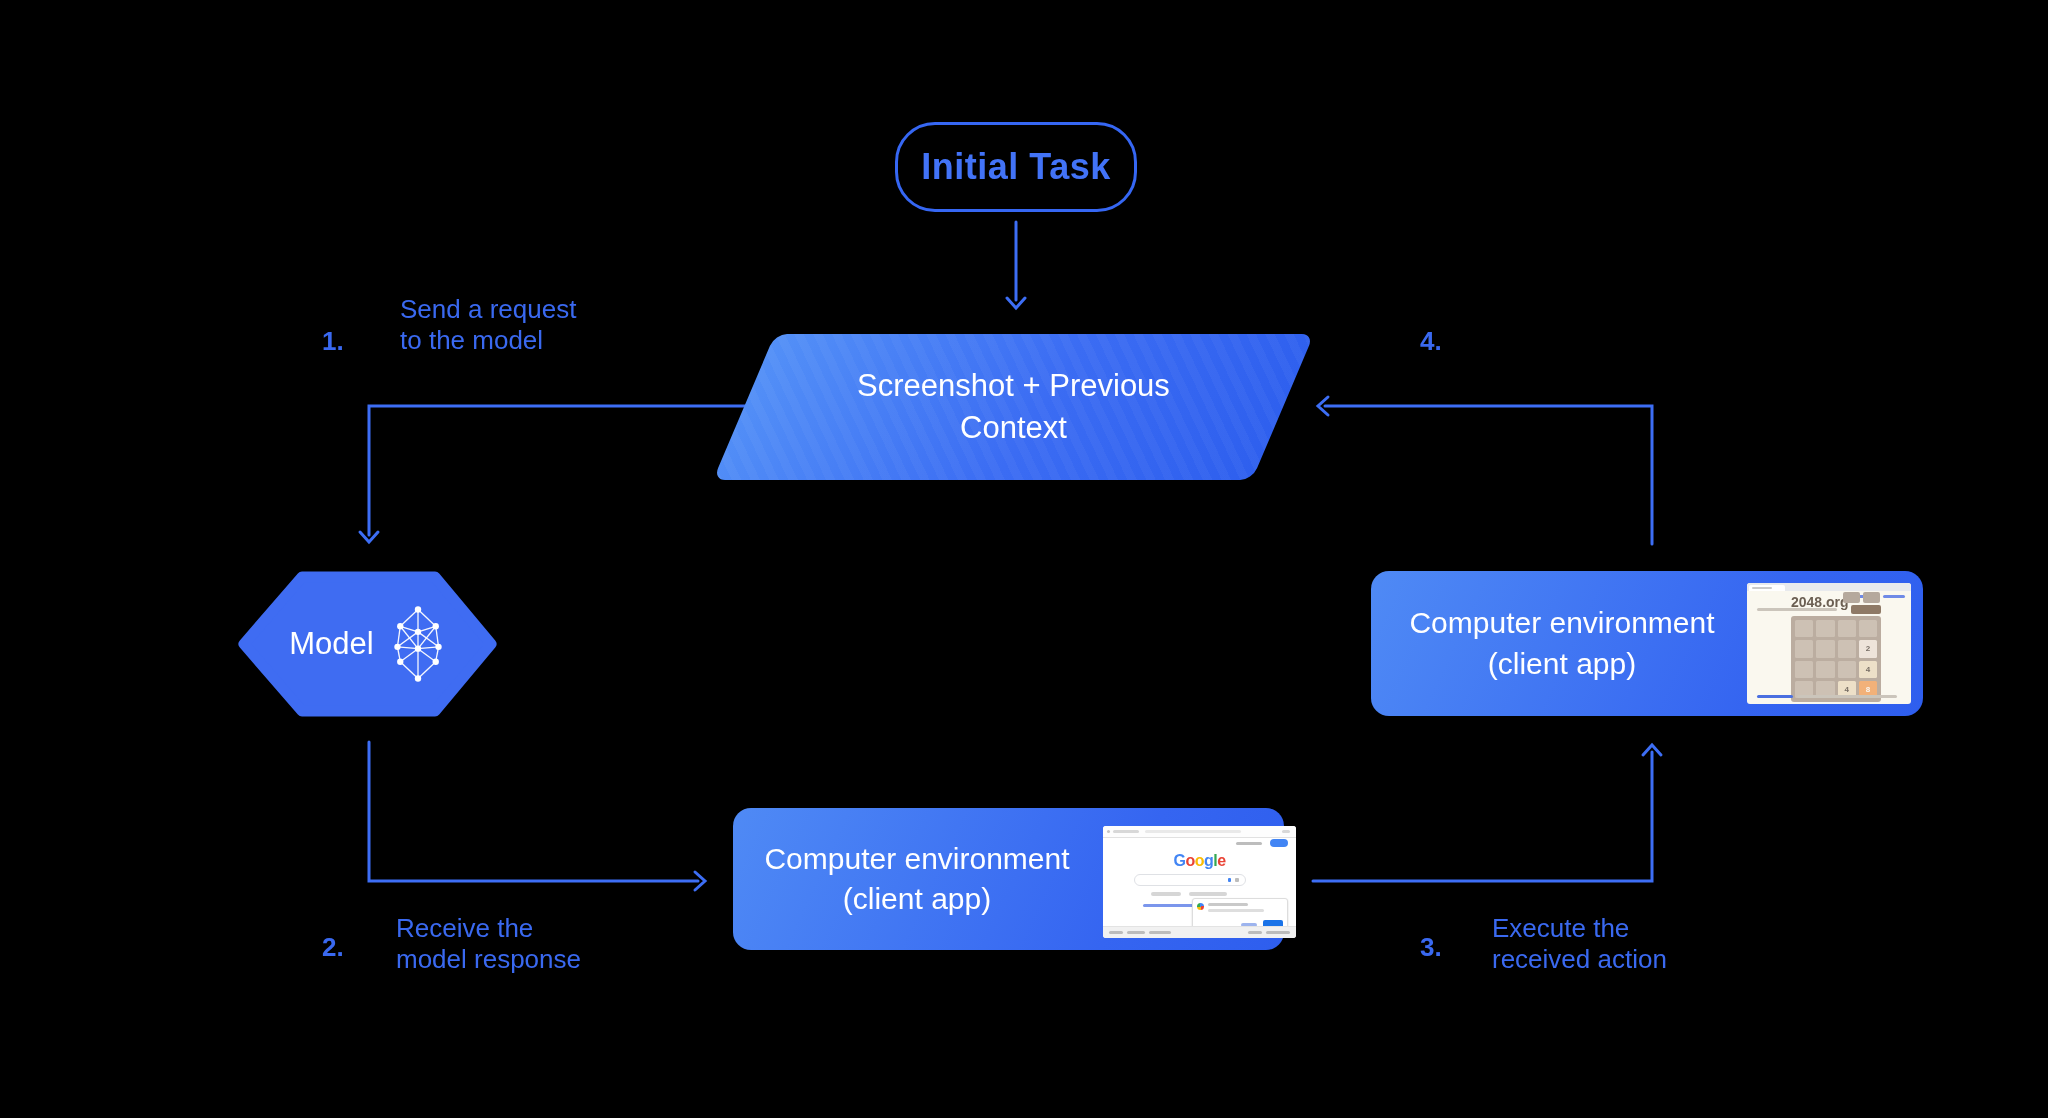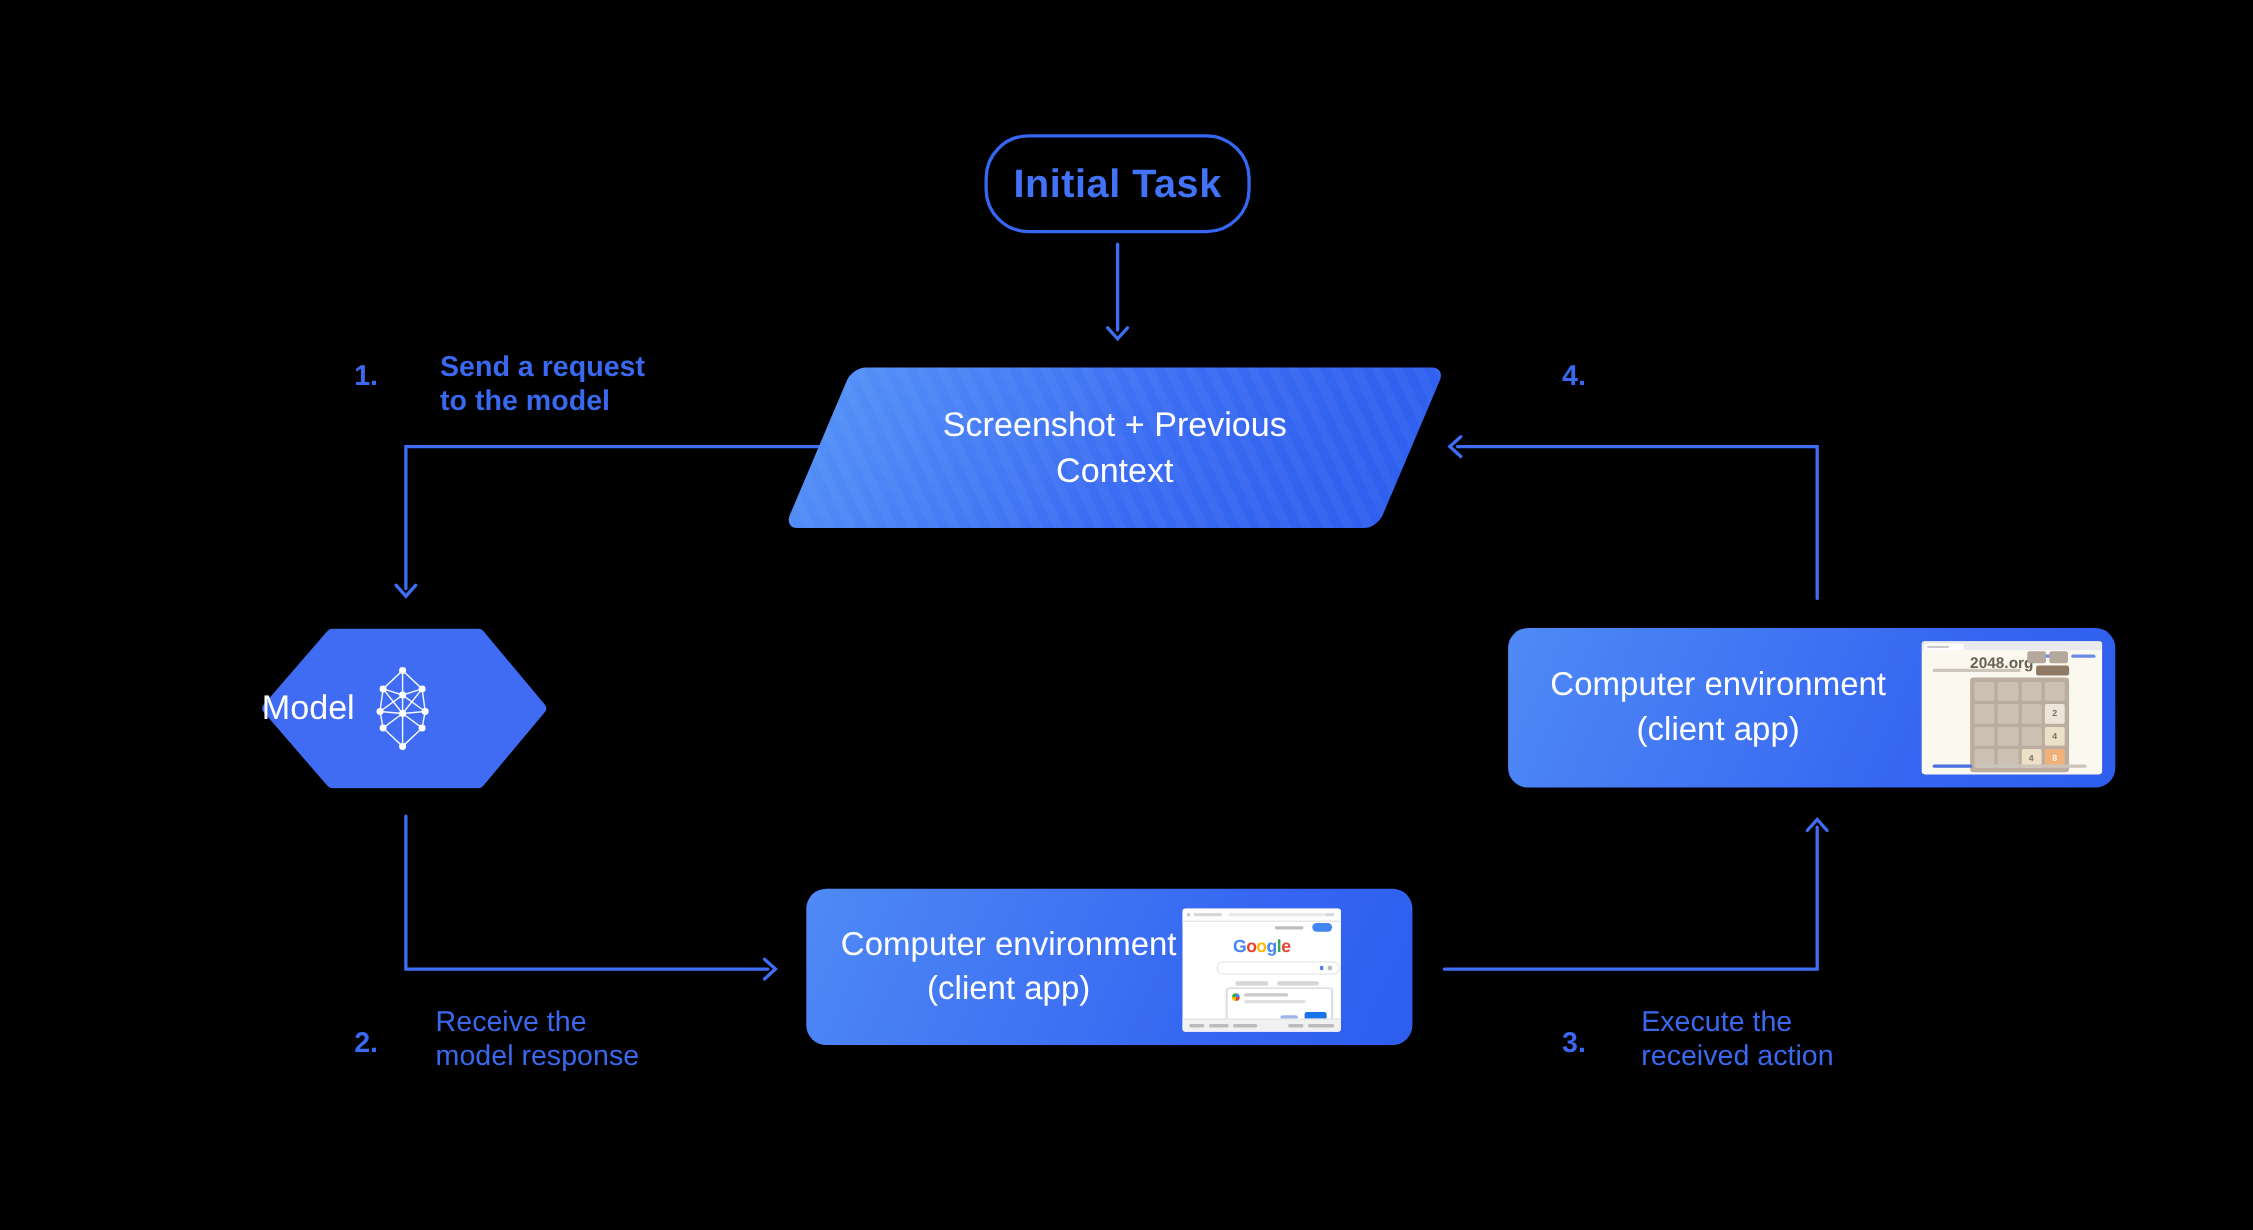--- a/index.html
+++ b/index.html
@@ -31,21 +31,21 @@
   .para .inner{
     position:absolute;inset:0;transform:skewX(23deg);
     display:flex;align-items:center;justify-content:center;text-align:center;
     color:#fff;font-size:31px;line-height:1.35;font-weight:400;
   }
 
   
   .hex{position:absolute;left:238px;top:571px;width:259px;height:146px;}
   .hex svg.shape{position:absolute;left:0;top:0;}
   .hex .inner{
-    position:absolute;inset:0;display:flex;align-items:center;justify-content:flex-start;gap:16px;
+    position:absolute;inset:0;display:flex;align-items:center;justify-content:center;gap:16px;
     color:#fff;font-size:31px;font-weight:400;
   }
   .nn-icon line{stroke:#fff;stroke-width:1.4;opacity:.95;}
   .nn-icon circle{fill:#fff;}
 
   
   .envbox{
     position:absolute;border-radius:18px;
     background:linear-gradient(115deg,#4F8AF5 0%,#3565F1 70%,#2E5EEE 100%);
   }
@@ -57,21 +57,21 @@
   }
   .envbox.bottom .label{width:368px;}
   .envbox.right .label{width:382px;}
 
   
   .step-num{position:absolute;color:#3A69F0;font-size:26px;font-weight:600;}
   .step-text{position:absolute;color:#3A69F0;font-size:26px;line-height:31px;font-weight:500;}
 
   
   .thumb{position:absolute;background:#fff;border-radius:3px;overflow:hidden;filter:blur(.35px);}
-  .g-thumb{left:342px;top:18px;width:144px;height:112px;}
+  .g-thumb{left:370px;top:18px;width:168px;height:112px;padding-left:25px;}
   .bar{position:absolute;border-radius:2px;}
   .g-chrome{position:absolute;left:0;top:0;right:0;height:11px;background:#fdfdfd;border-bottom:1px solid #e1e1e1;}
   .g-logo{position:absolute;left:0;right:0;top:26px;text-align:center;font-size:16px;font-weight:700;letter-spacing:-.5px;}
   .g-search{position:absolute;left:31px;top:48px;width:110px;height:10px;border:1px solid #dfe1e5;border-radius:6px;background:#fff;}
   .g-dialog{position:absolute;right:8px;top:72px;width:94px;height:32px;background:#fff;border:1px solid #ddd;border-radius:3px;box-shadow:0 1px 2px rgba(0,0,0,.18);}
   .g-footer{position:absolute;left:0;right:0;bottom:0;height:11px;background:#f1f1f1;border-top:1px solid #e3e3e3;}
 
   
   .t2048{left:376px;top:12px;width:164px;height:121px;background:#faf8ef;}
   .t2048 .chrome{position:absolute;left:0;top:0;right:0;height:8px;background:#e8eaed;}
@@ -240,21 +240,21 @@
           <div class="g48-cell"></div>
           <div class="g48-cell g48-t4">4</div>
           <div class="g48-cell g48-t8">8</div>
         </div>
       <div class="bar" style="left:10px;top:112px;width:36px;height:3px;background:#4a6fe0;"></div>
       <div class="bar" style="left:50px;top:112px;width:100px;height:3px;background:#cbc5bb;"></div>
     </div>
   </div>
 
   <div class="step-num" style="left:322px;top:326px;">1.</div>
-  <div class="step-text prelines" style="left:400px;top:318px;font-weight:bold;">Send a request
+  <div class="step-text prelines" style="left:400px;top:294px;">Send a request
 to the model</div>
 
   <div class="step-num" style="left:322px;top:932px;">2.</div>
   <div class="step-text prelines" style="left:396px;top:913px;">Receive the
 model response</div>
 
   <div class="step-num" style="left:1420px;top:932px;">3.</div>
   <div class="step-text prelines" style="left:1492px;top:913px;">Execute the
 received action</div>
 

